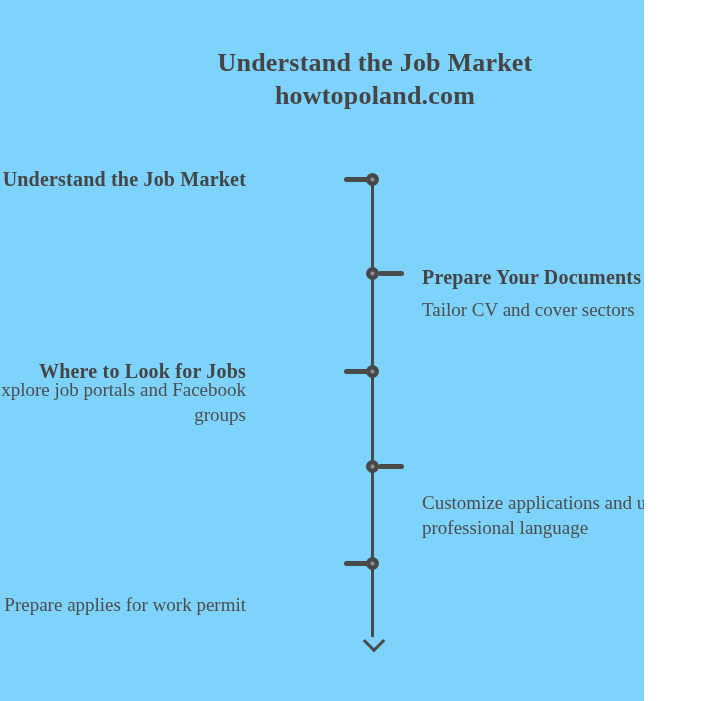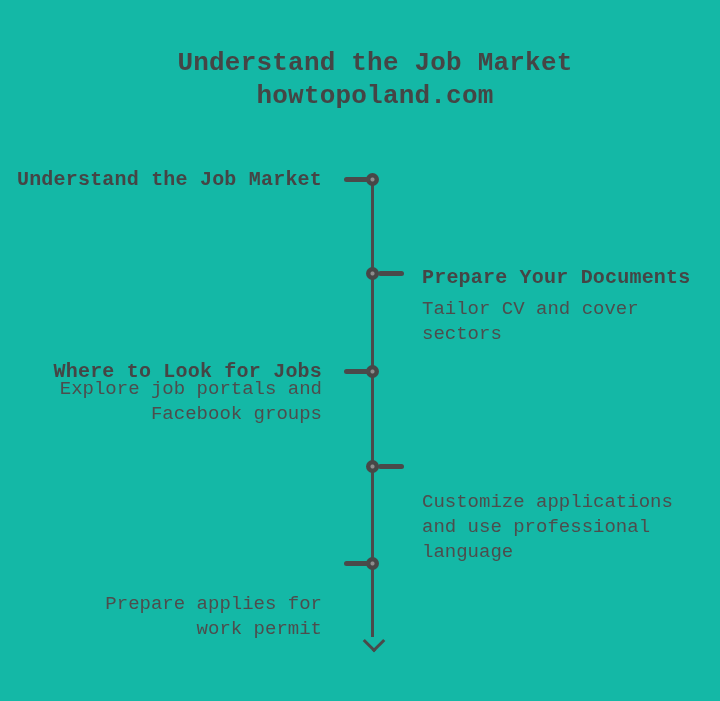--- a/index.html
+++ b/index.html
@@ -1,21 +1,21 @@
 <!DOCTYPE html>
 <html><head>
 <meta charset="utf-8">
 <style>
   html, body { margin: 0; padding: 0; background: #ffffff; }
   .canvas {
     position: relative;
-    width: 720px;
+    width: 644px;
     height: 701px;
-    background: #14b8a6;
-    font-family: Liberation Mono, monospace;
+    background: #7dd3fc;
+    font-family: Liberation Serif, serif;
     overflow: hidden;
   }
   .hdr {
     position: absolute;
     left: 375px;
     transform: translateX(-50%);
     white-space: nowrap;
     font-weight: bold;
     font-size: 26px;
     color: #454545;

